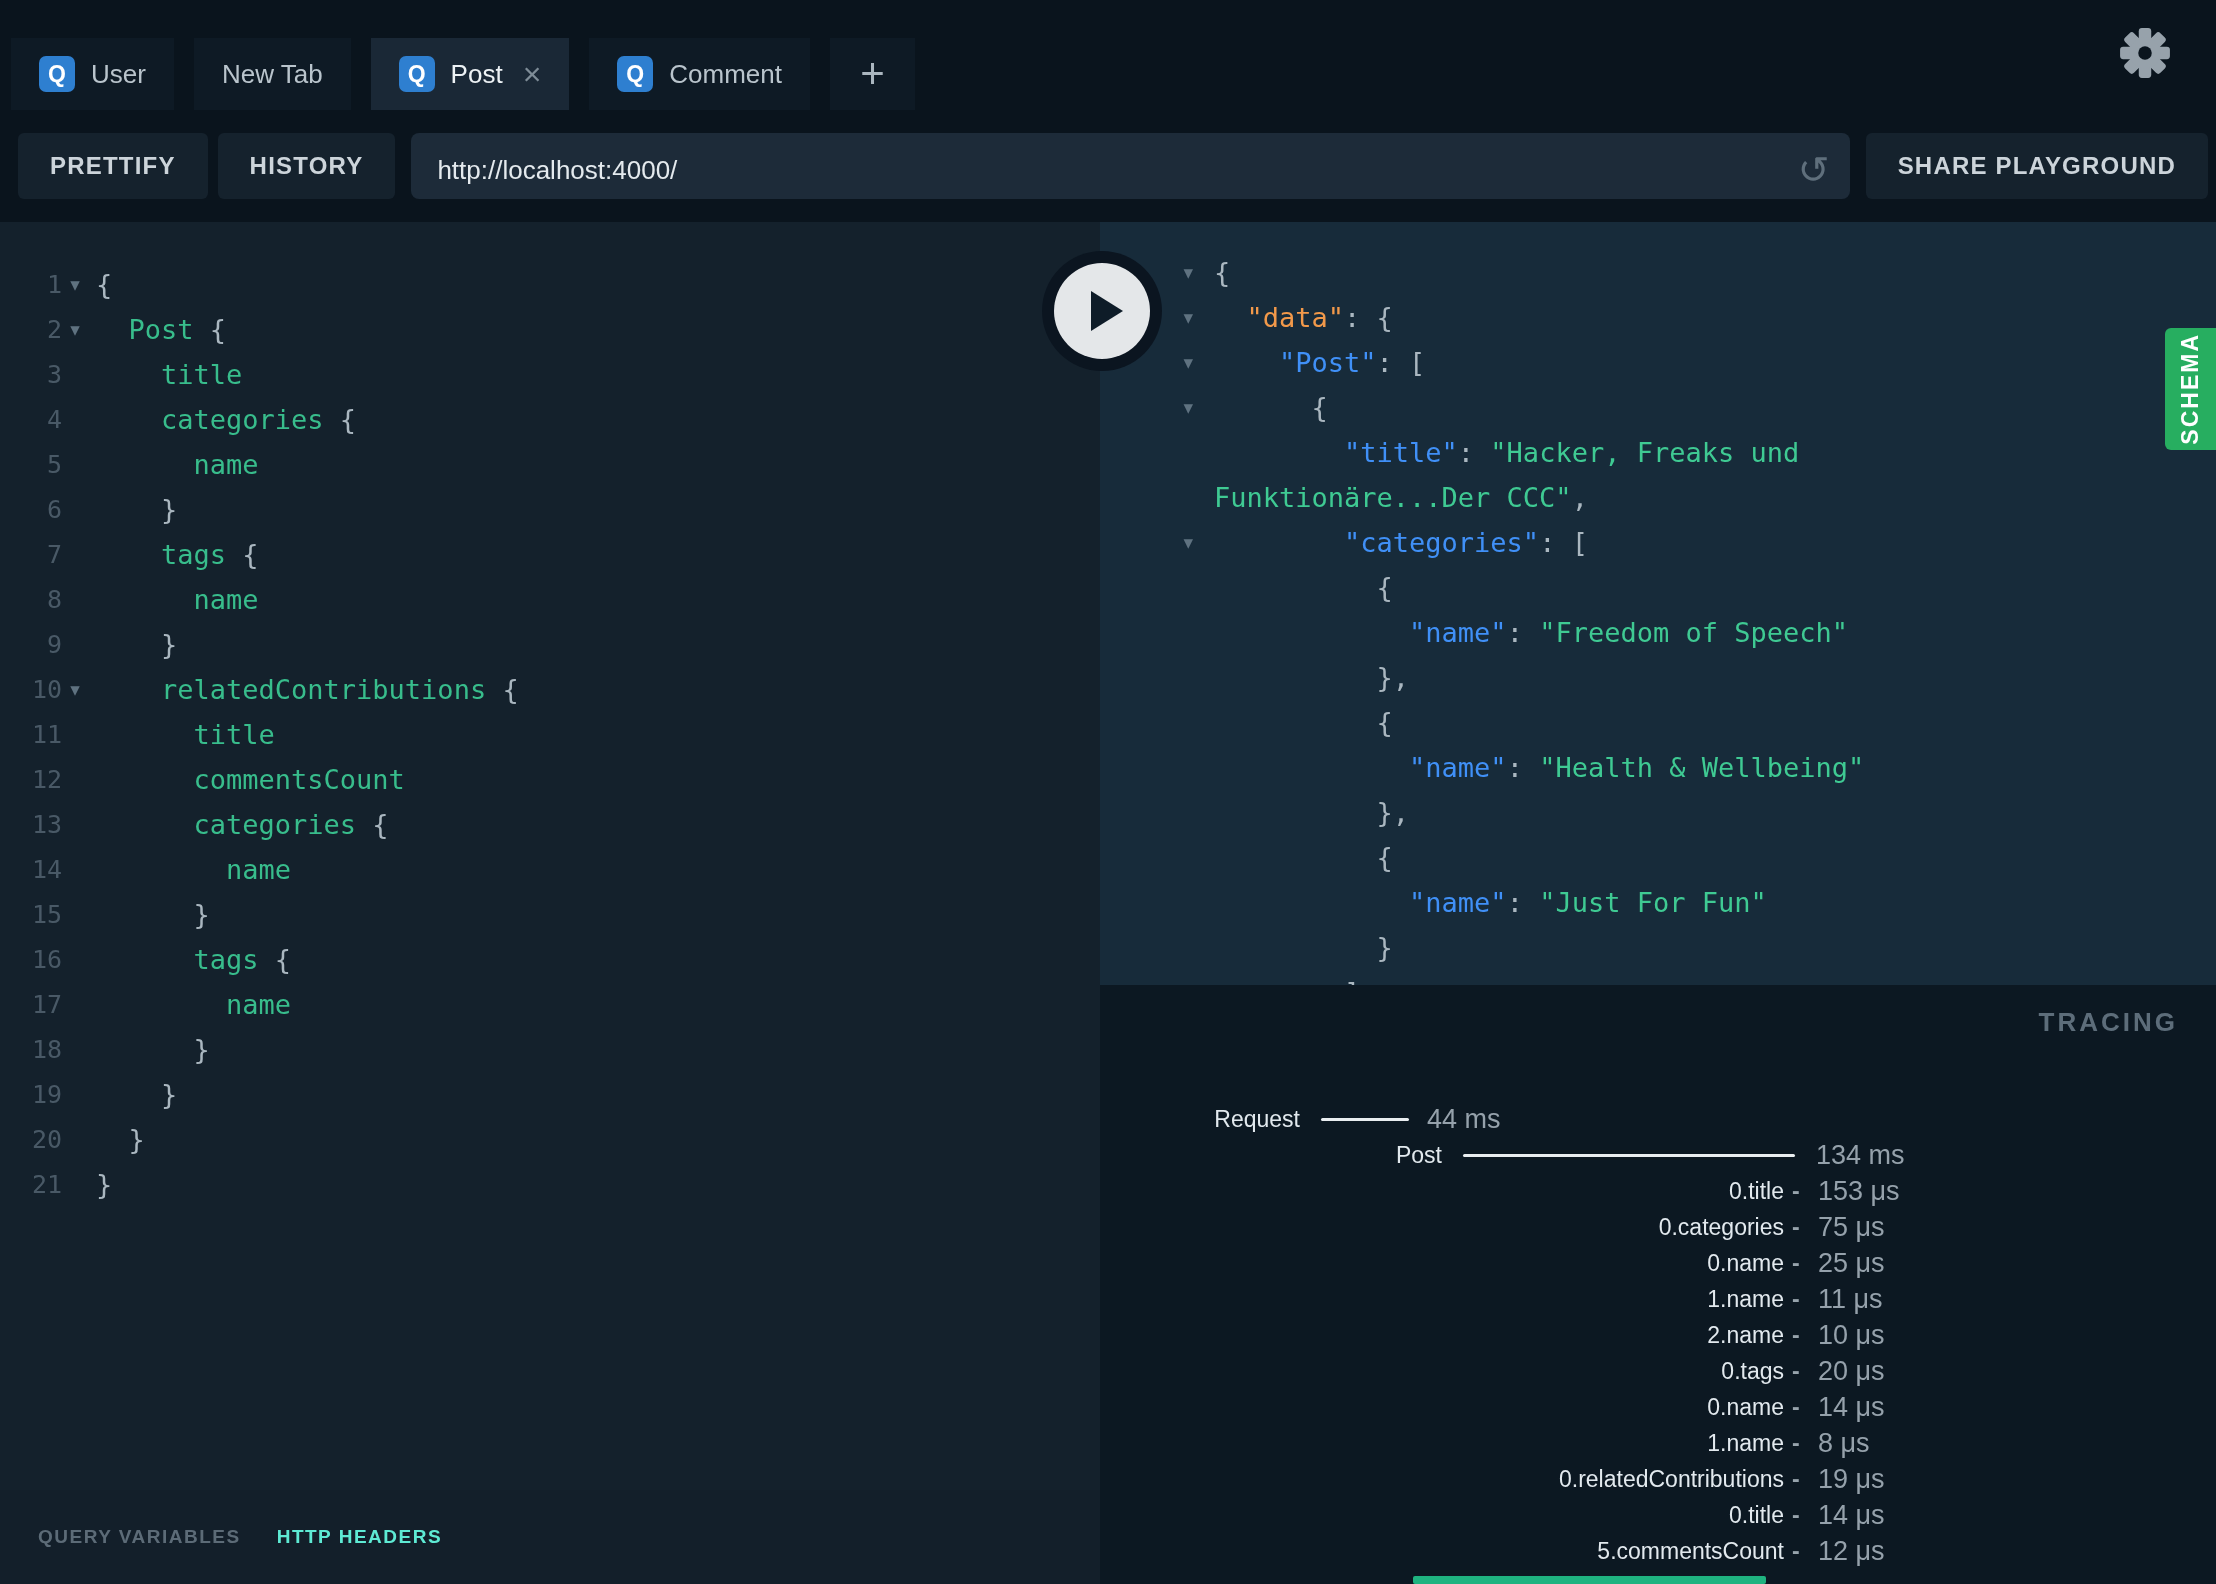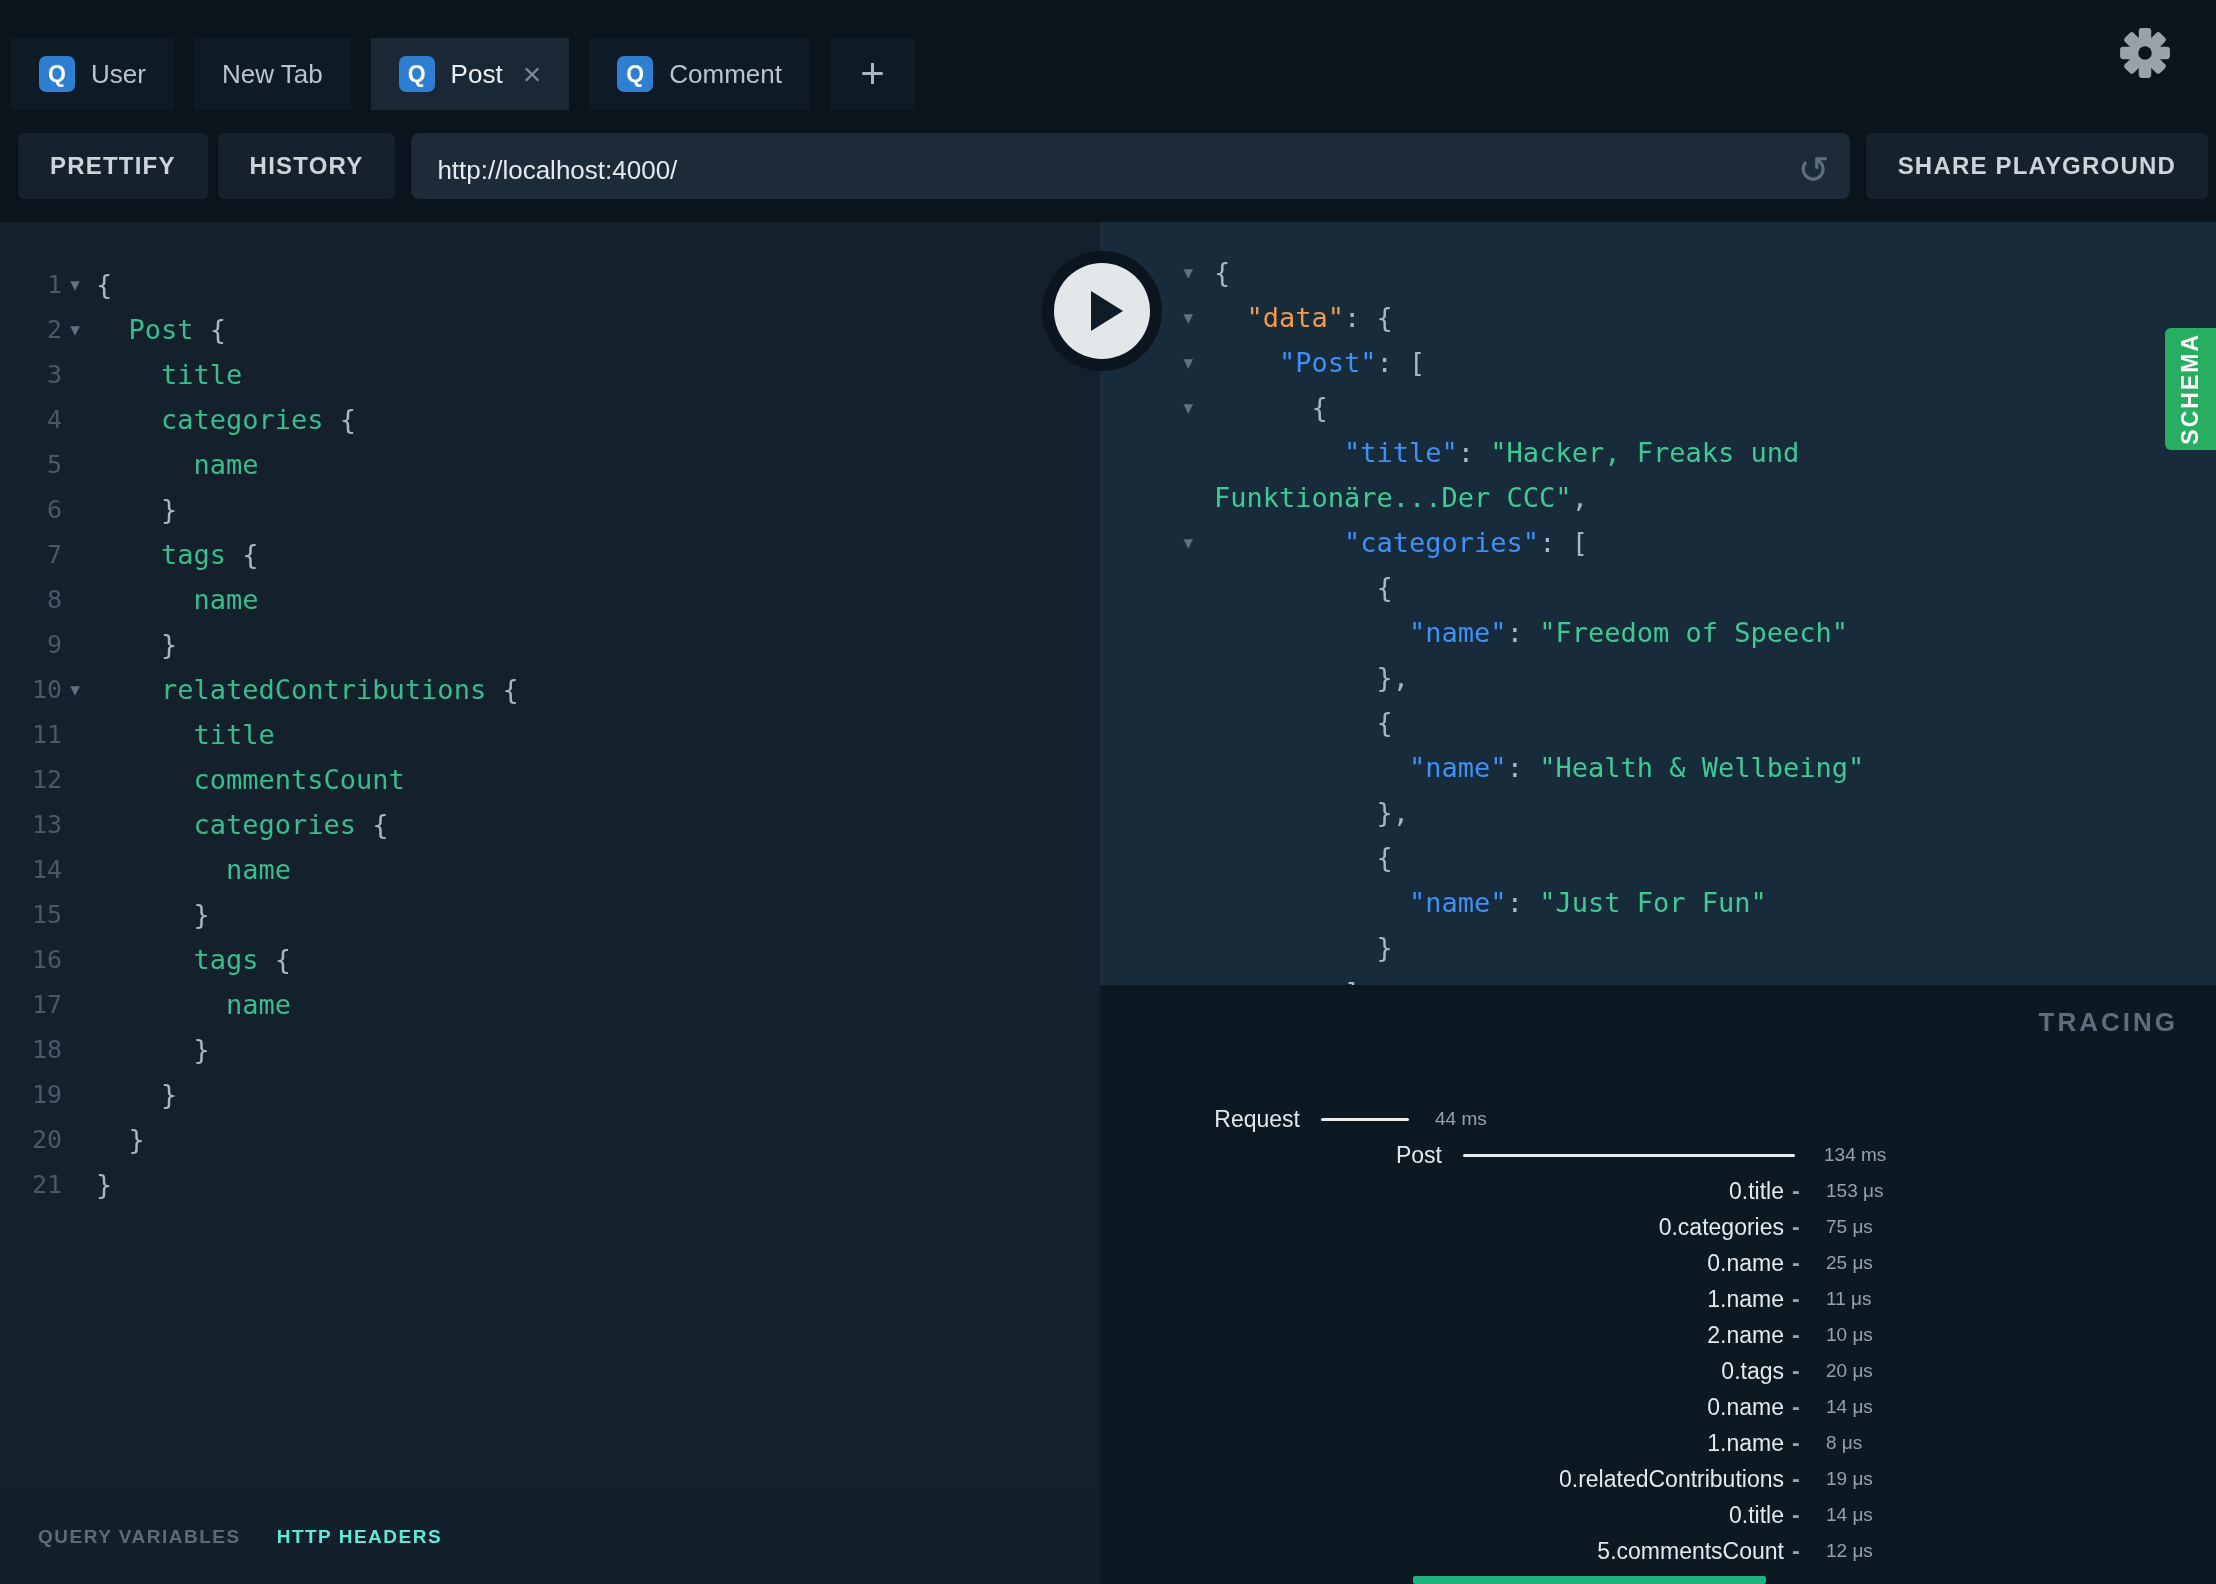--- a/index.html
+++ b/index.html
@@ -74,21 +74,21 @@
   
   .tracing{position:absolute;left:1100px;top:985px;width:1116px;height:599px;background:#0c1822;
            overflow:hidden;}
   .tracing-title{position:absolute;top:22px;right:38px;color:#5d6d7a;font-size:26px;font-weight:600;
                  letter-spacing:3px;}
   #tracing-rows{position:absolute;top:116px;left:0;width:100%;}
   .trow{position:relative;height:36px;}
   .tlabel{position:absolute;top:0;line-height:36px;color:#e2e9ee;font-size:23px;white-space:nowrap;}
   .trow-us .tlabel{right:432px;}
   .tdash{position:absolute;left:692px;top:0;line-height:36px;color:#97a3ac;font-size:23px;font-weight:bold;}
-  .ttime{position:absolute;top:0;line-height:36px;color:#95a1ab;font-size:19px;white-space:nowrap;margin-left:8px;}
+  .ttime{position:absolute;top:0;line-height:36px;color:#95a1ab;font-size:27px;white-space:nowrap;}
   .trow-us .ttime{left:718px;}
   .tbar{position:absolute;top:17px;height:3px;background:#e9edf0;border-radius:2px;}
   .partial{position:absolute;left:313px;top:591px;width:353px;height:8px;background:#1fb380;border-radius:2px;}
 
   
   .bottom-bar{position:absolute;left:0;top:1490px;width:1100px;height:94px;background:#131f2a;
               display:flex;align-items:center;gap:36px;box-sizing:border-box;padding-left:38px;}
   .bb{font-size:19px;font-weight:700;letter-spacing:1.5px;cursor:pointer;white-space:nowrap;}
   .bb-qv{color:#5c6b77;}
   .bb-hh{color:#5eead4;}

